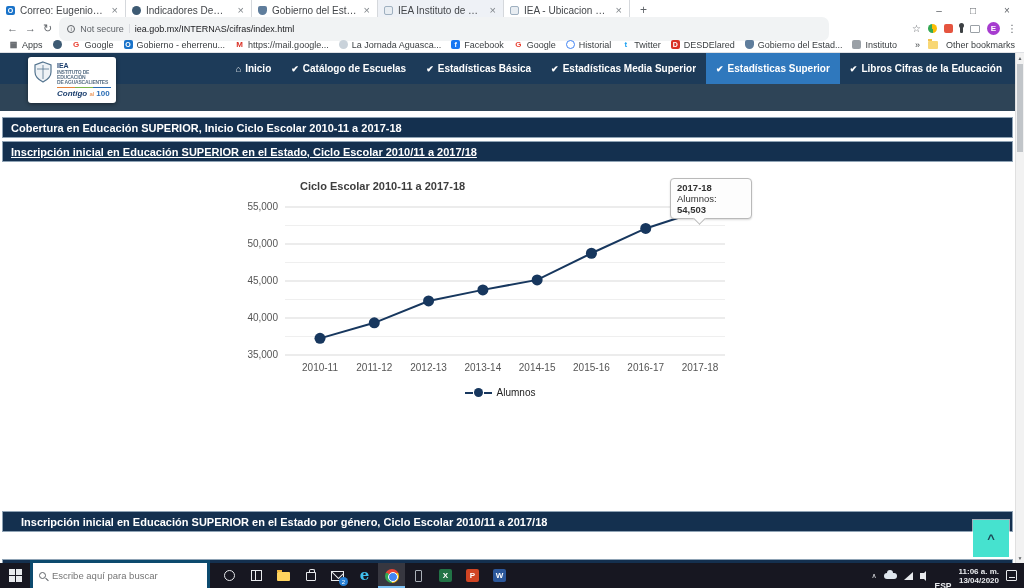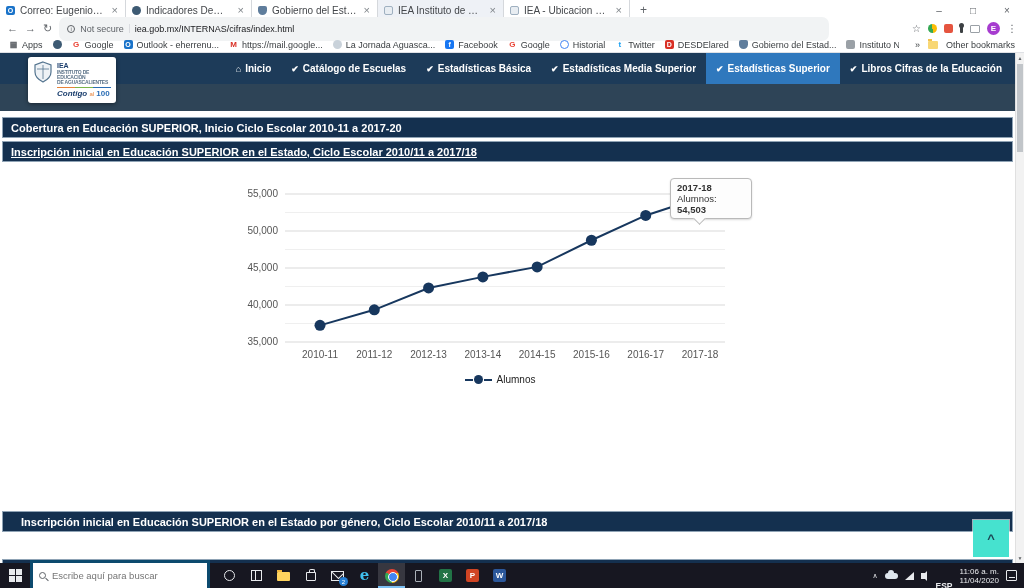--- a/index.html
+++ b/index.html
@@ -132,21 +132,21 @@
   .g-powerpoint-icon { background:#d04423; }
   .g-word-icon { background:#2b579a; }
   .tray { margin-left:auto; display:flex; align-items:center; gap:7px; padding-right:7px; font-size:9px; }
   .tr-chevron { font-size:7px; color:#e8eaed; }
   .tr-cloud { width:13px; height:6px; background:#dfe6ee; border-radius:4px; position:relative; }
   .tr-cloud::before { content:''; position:absolute; left:3px; top:-3px; width:6px; height:6px; border-radius:50%; background:#dfe6ee; }
   .tr-net { width:0; height:0; border-left:9px solid transparent; border-bottom:8px solid #e8eaed; }
   .tr-speaker { width:4px; height:6px; background:#e8eaed; position:relative; margin-right:4px; }
   .tr-speaker::before { content:''; position:absolute; left:1px; top:-2px; border-top:5px solid transparent; border-bottom:5px solid transparent; border-left:0; border-right:5px solid #e8eaed; }
   .tr-lang { font-size:8.5px; font-weight:bold;margin-top:20px; }
-  .tr-time { font-size:8px; line-height:9px; text-align:right; }
+  .tr-time { font-size:8px; line-height:9px; text-align:right;font-weight:bold; }
   .tr-notif { width:11px; height:11px; border:1px solid #e8eaed; border-radius:1px; position:relative; }
   .tr-notif::after { content:''; position:absolute; left:2px; top:6px; width:6px; height:1px; background:#e8eaed; }
 </style>
 </head>
 <body>
 
 <div id="app">
 
   <div class="tabstrip">
     <div id="tabs" style="display:flex;">
@@ -213,21 +213,21 @@
         </div>
         <div class="bm">
           <span class="bi globe-icon"></span>
         </div>
         <div class="bm">
           <span class="bi google-icon">G</span>
           <span>Google</span>
         </div>
         <div class="bm">
           <span class="bi outlook-icon">O</span>
-          <span>Outlook - eherrenu...</span>
+          <span>Gobierno - eherrenu...</span>
         </div>
         <div class="bm">
           <span class="bi gmail-icon">M</span>
           <span>https://mail.google...</span>
         </div>
         <div class="bm">
           <span class="bi site-icon"></span>
           <span>La Jornada Aguasca...</span>
         </div>
         <div class="bm">
@@ -310,28 +310,29 @@
         <div class="logo-div"></div>
         <div class="slogan">
           <span class="slg1">Contigo</span>
           <span class="slg2">al</span>
           <span class="slg3">100</span>
         </div>
       </div>
     </div>
 
     <a class="bar bar1">
-        <span class="bar-label">Cobertura en Educación SUPERIOR, Inicio Ciclo Escolar 2010-11 a 2017-20</span>
+        <span class="bar-label">Cobertura en Educación SUPERIOR, Inicio Ciclo Escolar 2010-11 a 2017-18</span>
       </a>
     <a class="bar bar2 underline">
         <span class="bar-label">Inscripción inicial en Educación SUPERIOR en el Estado, Ciclo Escolar 2010/11 a 2017/18</span>
       </a>
 
     <div class="chart-wrap">
       <div class="chart-title">
+        <div>Ciclo Escolar 2010-11 a 2017-18</div>
       </div>
       <svg id="chart-svg" width="520" height="192">
           <line x1="45" x2="485" y1="160" y2="160" stroke="#d9d9d9"></line>
           <text x="38" y="163" text-anchor="end" class="ytick">35,000</text>
           <line x1="45" x2="485" y1="141.5" y2="141.5" stroke="#efefef"></line>
           <line x1="45" x2="485" y1="123" y2="123" stroke="#d9d9d9"></line>
           <text x="38" y="126" text-anchor="end" class="ytick">40,000</text>
           <line x1="45" x2="485" y1="104.5" y2="104.5" stroke="#efefef"></line>
           <line x1="45" x2="485" y1="86" y2="86" stroke="#d9d9d9"></line>
           <text x="38" y="89" text-anchor="end" class="ytick">45,000</text>
@@ -432,19 +433,19 @@
         </div>
       </div>
     <div class="tray">
       <span class="tr-chevron">∧</span>
       <span class="tr-cloud"></span>
       <span class="tr-net"></span>
       <span class="tr-speaker"></span>
       <span class="tr-lang">ESP</span>
       <div class="tr-time">
         <div>11:06 a. m.</div>
-        <div>11/04/2020</div>
+        <div>13/04/2020</div>
       </div>
       <span class="tr-notif"></span>
     </div>
   </div>
 
 </div>
 
 </body></html>

